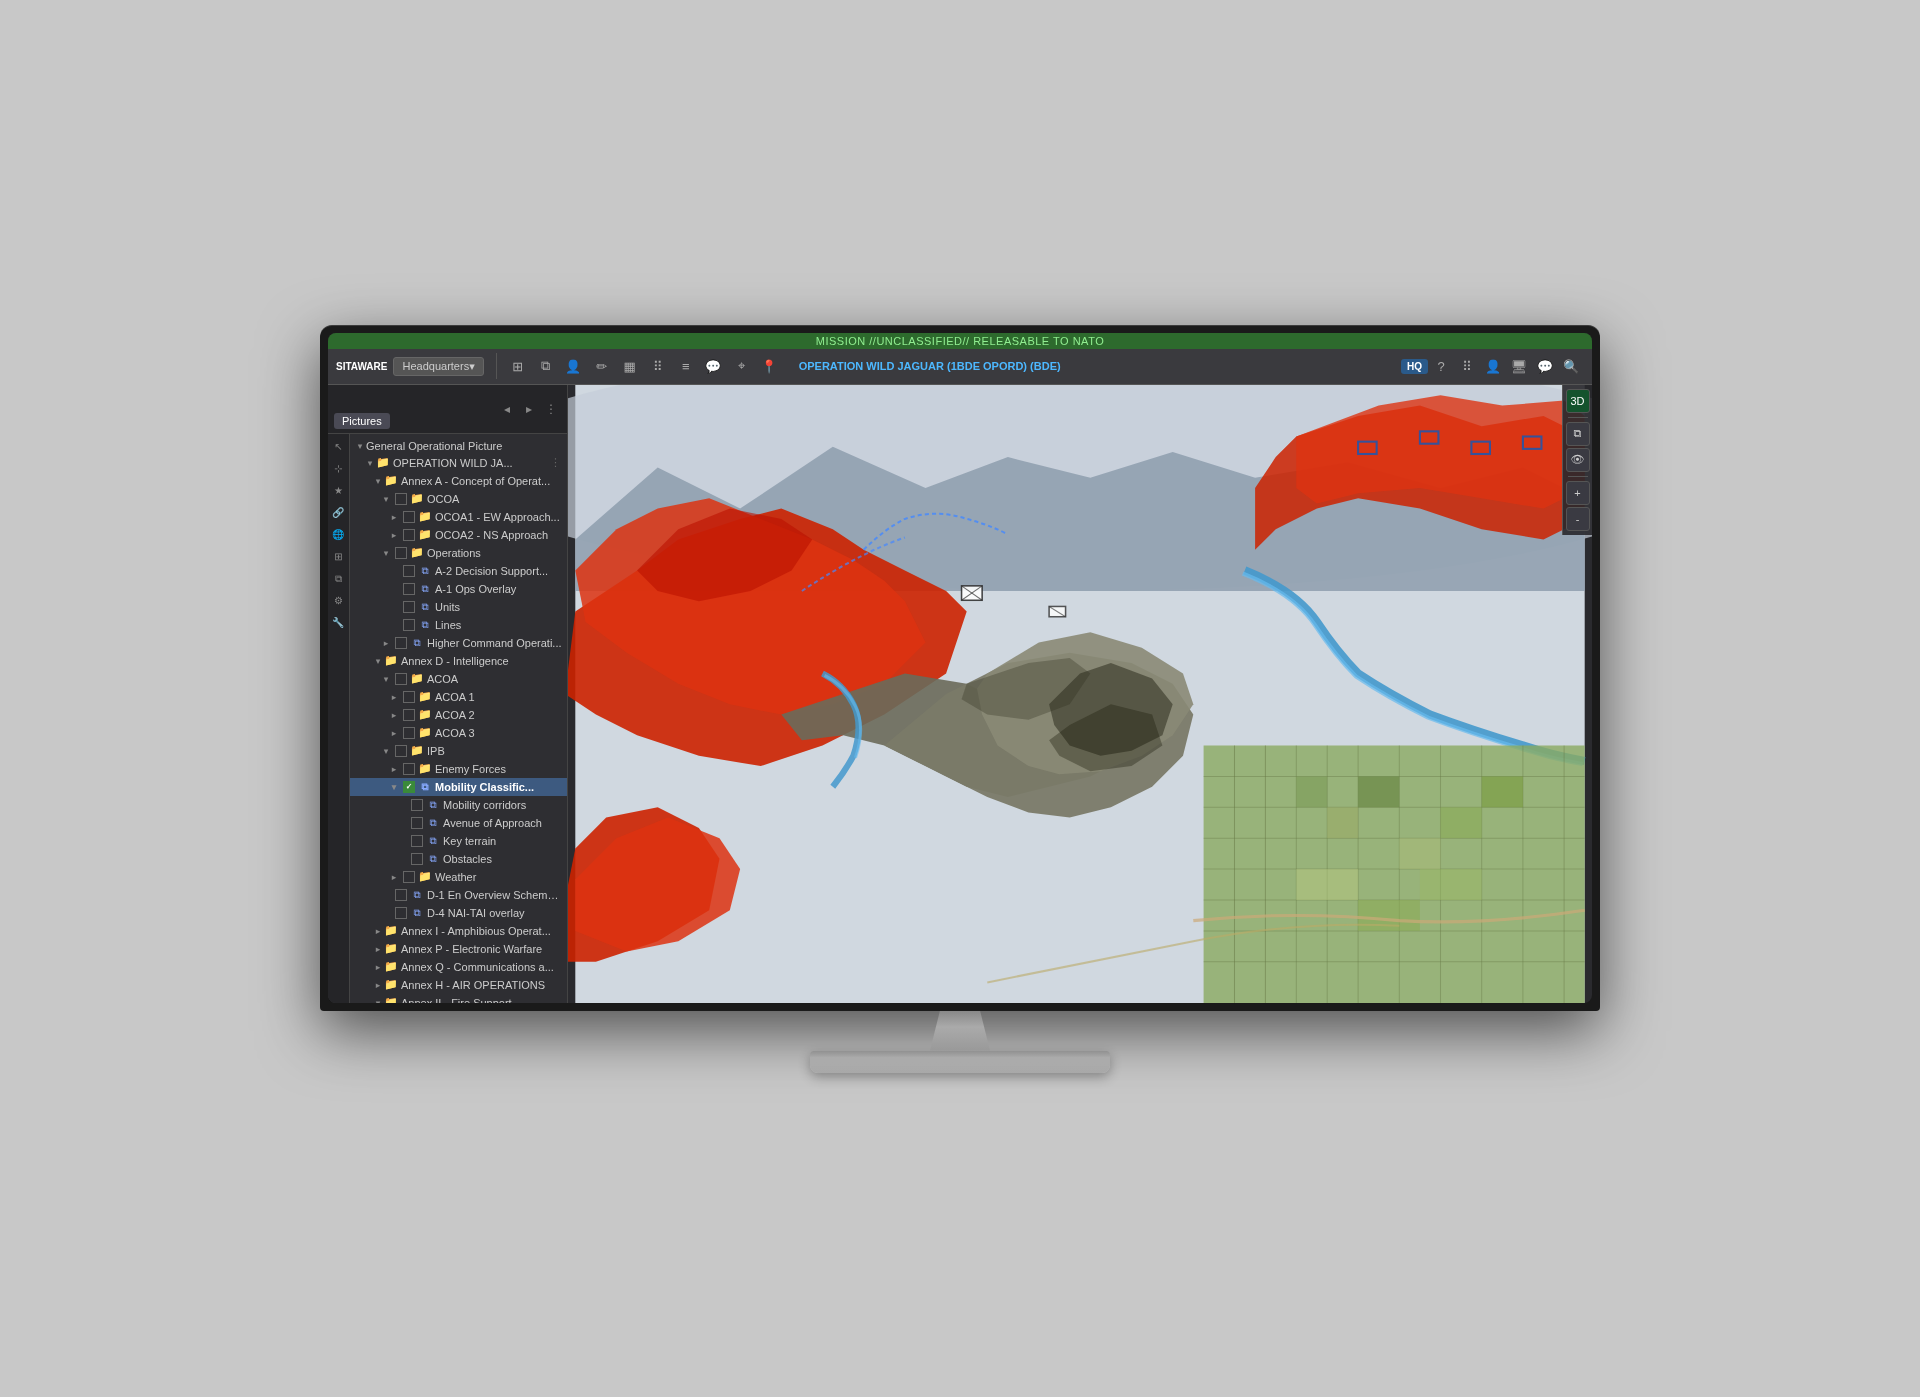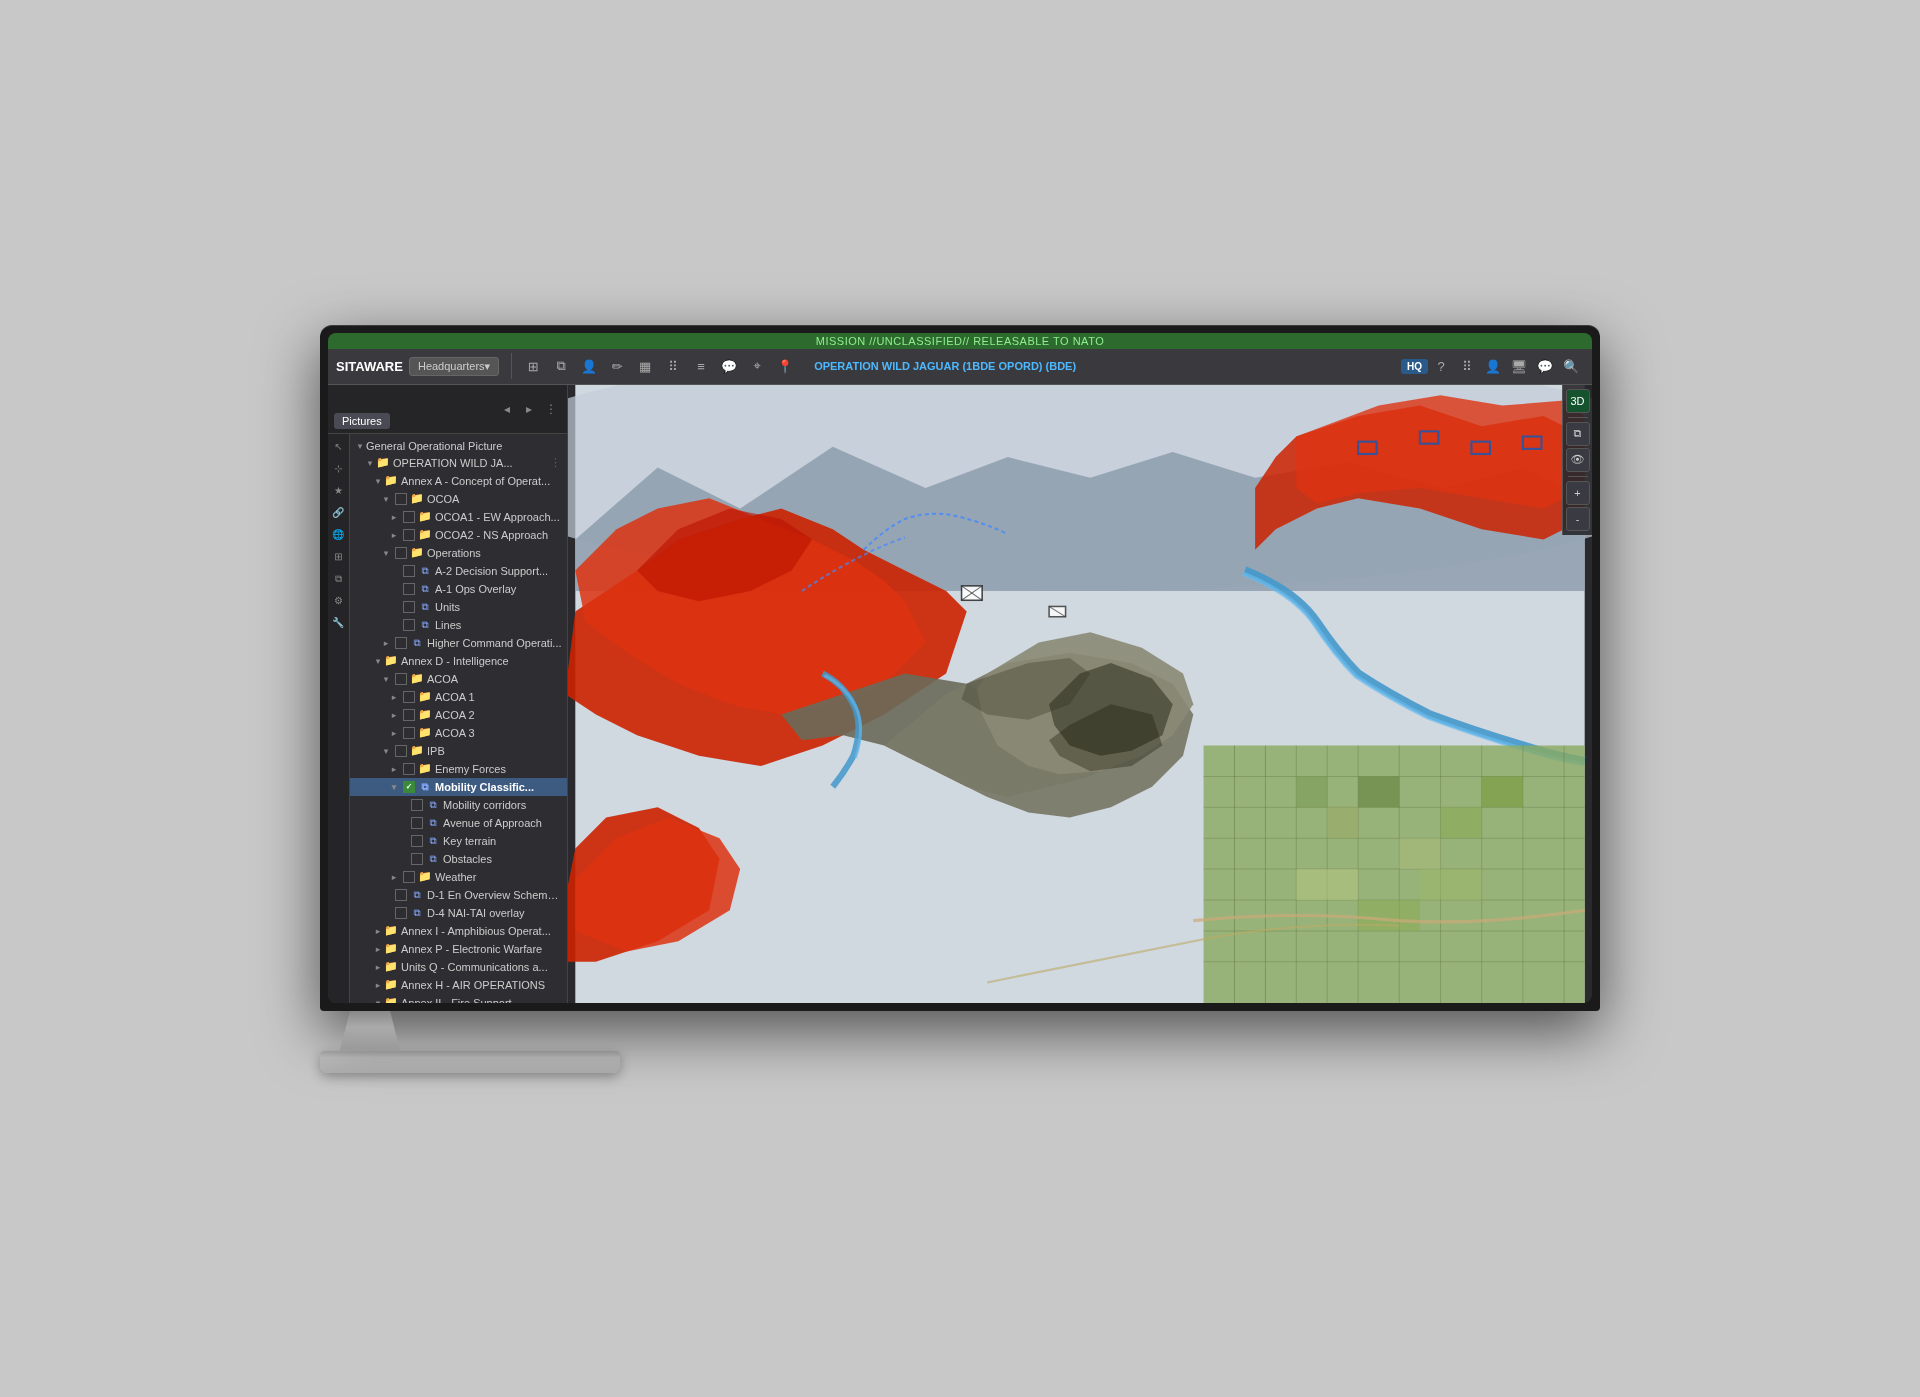--- a/index.html
+++ b/index.html
@@ -8,21 +8,21 @@
       display: flex;
       justify-content: center;
       align-items: center;
       min-height: 100vh;
       font-family: -apple-system, BlinkMacSystemFont, 'Segoe UI', Arial, sans-serif;
     }
 
     .monitor-wrapper {
       display: flex;
       flex-direction: column;
-      align-items: flex-start;
+      align-items: center;
       width: 1280px;
     }
 
     .monitor-screen {
       background: #1a1a1a;
       border-radius: 12px 12px 4px 4px;
       padding: 8px;
       box-shadow: 0 20px 60px rgba(0,0,0,0.6), inset 0 1px 0 rgba(255,255,255,0.15);
       width: 1280px;
       position: relative;
@@ -70,21 +70,21 @@
     .logo-area {
       display: flex;
       align-items: center;
       gap: 6px;
       margin-right: 8px;
     }
 
     .logo-text {
       color: #fff;
       font-weight: 700;
-      font-size: 13px;
+      font-size: 10px;
     }
 
     .headquarters-btn {
       background: #555;
       border: 1px solid #666;
       color: #ccc;
       padding: 2px 8px;
       border-radius: 3px;
       font-size: 11px;
       cursor: pointer;
@@ -702,21 +702,21 @@
                   <span class="tree-indent" style="width:18px"></span>
                   <span class="expand-icon">▸</span>
                   <span class="folder-icon color-blue">📁</span>
                   <span class="tree-label">Annex P - Electronic Warfare</span>
                 </div>
 
                 <div class="tree-item">
                   <span class="tree-indent" style="width:18px"></span>
                   <span class="expand-icon">▸</span>
                   <span class="folder-icon color-blue">📁</span>
-                  <span class="tree-label">Units Q - Communications a...</span>
+                  <span class="tree-label">Annex Q - Communications a...</span>
                 </div>
 
                 <div class="tree-item">
                   <span class="tree-indent" style="width:18px"></span>
                   <span class="expand-icon">▸</span>
                   <span class="folder-icon color-blue">📁</span>
                   <span class="tree-label">Annex H - AIR OPERATIONS</span>
                 </div>
 
                 <div class="tree-item">

